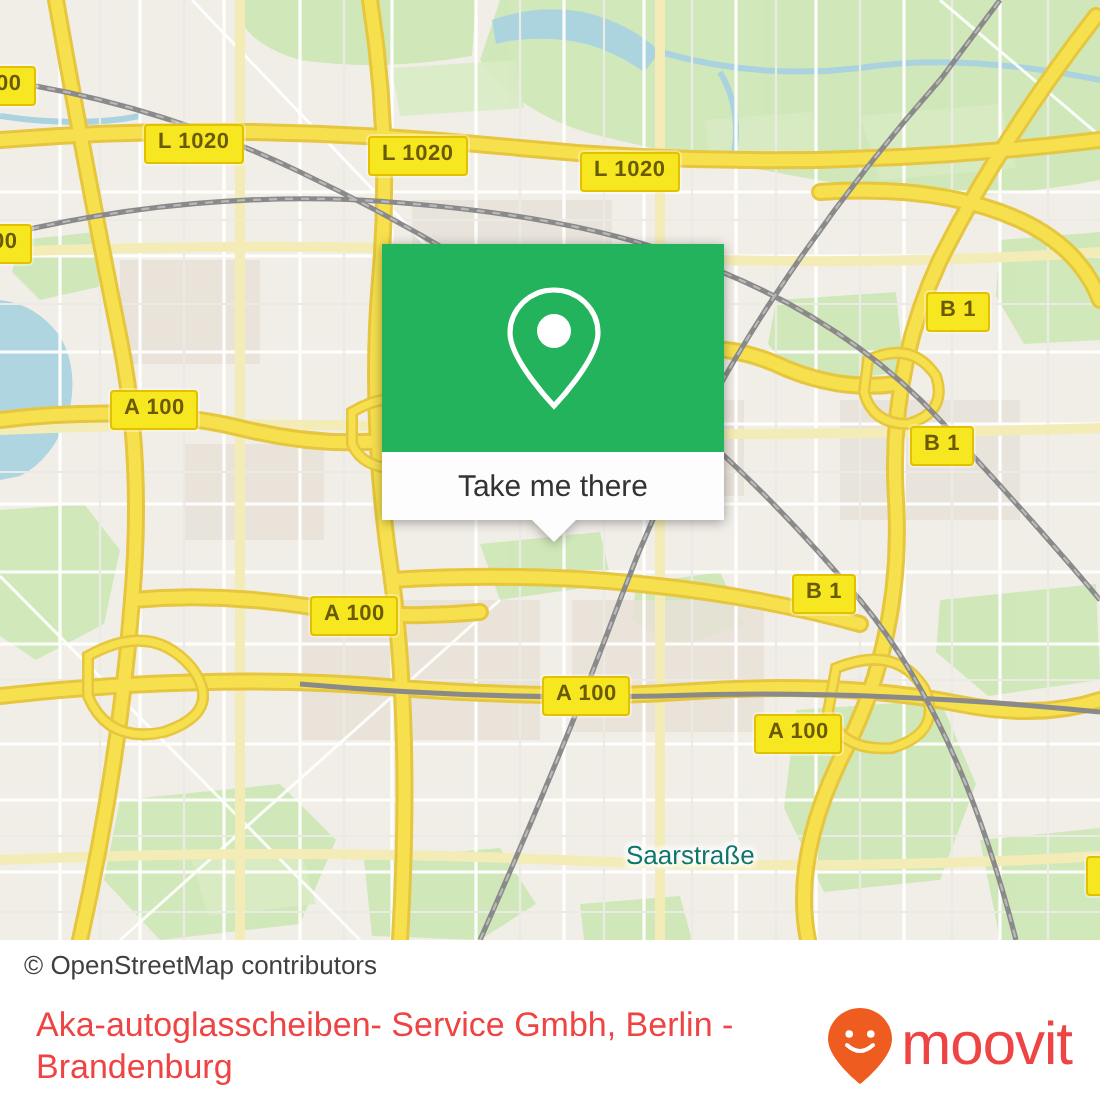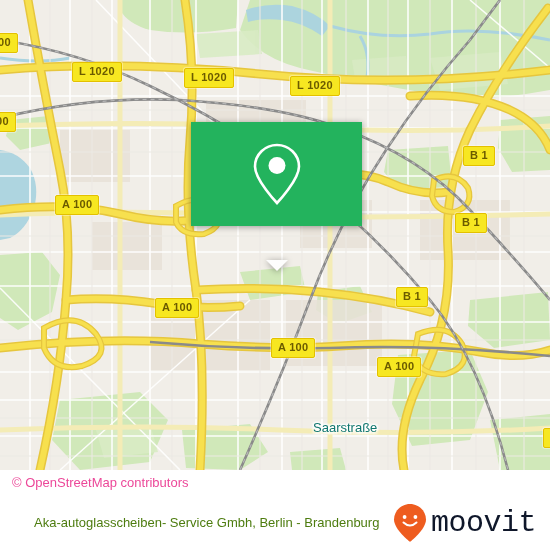--- a/index.html
+++ b/index.html
@@ -64,43 +64,42 @@
     border-left:11px solid transparent;
     border-right:11px solid transparent;
     border-top:11px solid #fdfdfd;
   }
 
   
   #attrib{
     position:absolute;left:0;top:470px;width:550px;height:25px;
     background:rgba(255,255,255,.82);
     display:flex;align-items:center;
-    color:#ec4899;font-size:13px;
+    color:#404040;font-size:13px;
     padding-left:12px;box-sizing:border-box;
   }
 
   
   #footer{
     position:absolute;left:0;top:495px;width:550px;height:55px;
     background:#fff;
     display:flex;align-items:center;
     box-sizing:border-box;padding:0 14px 0 18px;
   }
   #footer-title{
     flex:1;
-    color:#4d7c0f;
-    font-size:13px;
+    color:#ef4444;
+    font-size:17px;
     line-height:21px;
     padding-right:10px;
-    margin-left:16px;
   }
   #brand{display:flex;align-items:center;gap:4px;}
   #brand-word{
-    color:#0f172a;font-size:30px;line-height:30px;
-    letter-spacing:-.5px;font-weight:500;font-family:Liberation Mono, monospace;
+    color:#ef4444;font-size:30px;line-height:30px;
+    letter-spacing:-.5px;font-weight:500;
   }
 </style>
 </head>
 <body>
 
 <div id="app">
 
   <div id="map">
     <svg width="550" height="470" viewBox="0 0 550 470">
       <defs>
@@ -289,20 +288,23 @@
       </div>
   </div>
 
   <div id="popup">
     <div id="popup-head">
       <svg width="56" height="66" viewBox="0 0 56 66">
         <path d="M28 4 C16 4 6 13.5 6 25.5 C6 39 28 62 28 62 C28 62 50 39 50 25.5 C50 13.5 40 4 28 4 Z" fill="none" stroke="#ffffff" stroke-width="2.6"></path>
         <circle cx="28" cy="24.5" r="8.5" fill="#ffffff"></circle>
       </svg>
     </div>
+    <div id="popup-foot">
+      <span>Take me there</span>
+    </div>
     <div id="popup-tail"></div>
   </div>
 
   <div id="attrib">
     <span>© OpenStreetMap contributors</span>
   </div>
 
   <div id="footer">
     <div id="footer-title">Aka-autoglasscheiben- Service Gmbh, Berlin - Brandenburg</div>
     <div id="brand">

